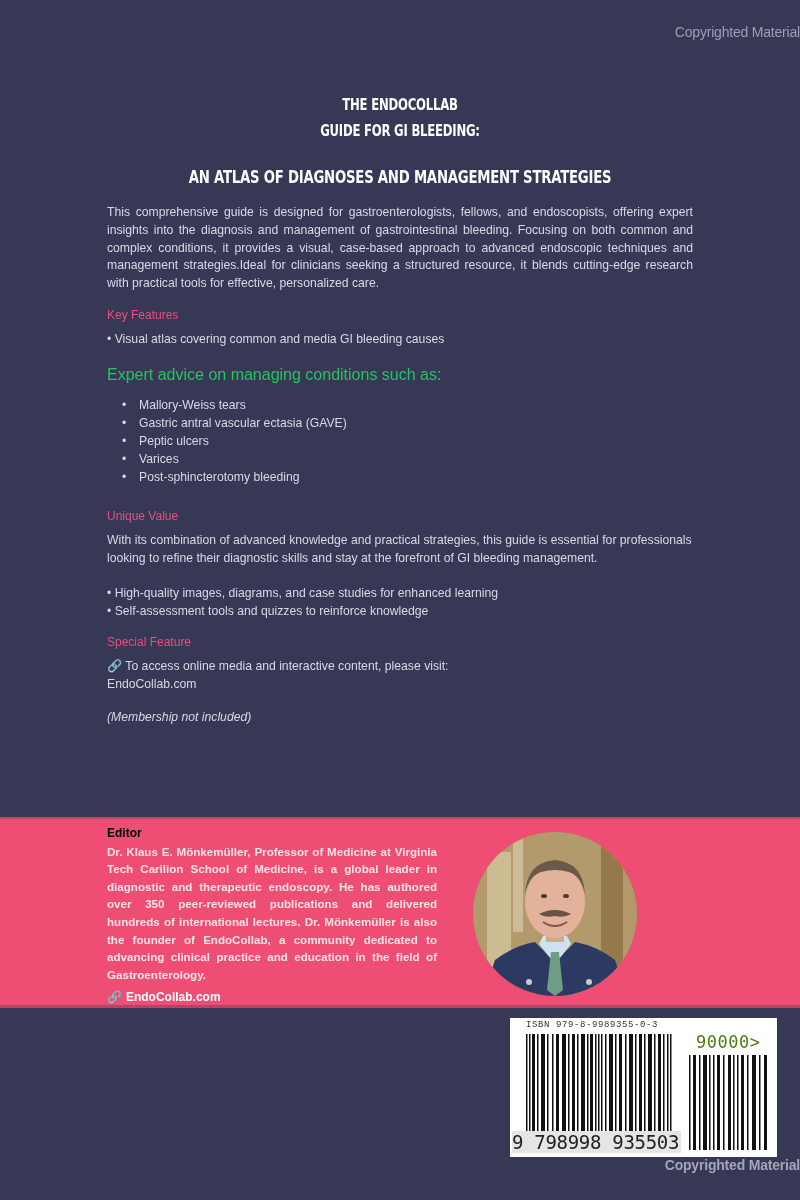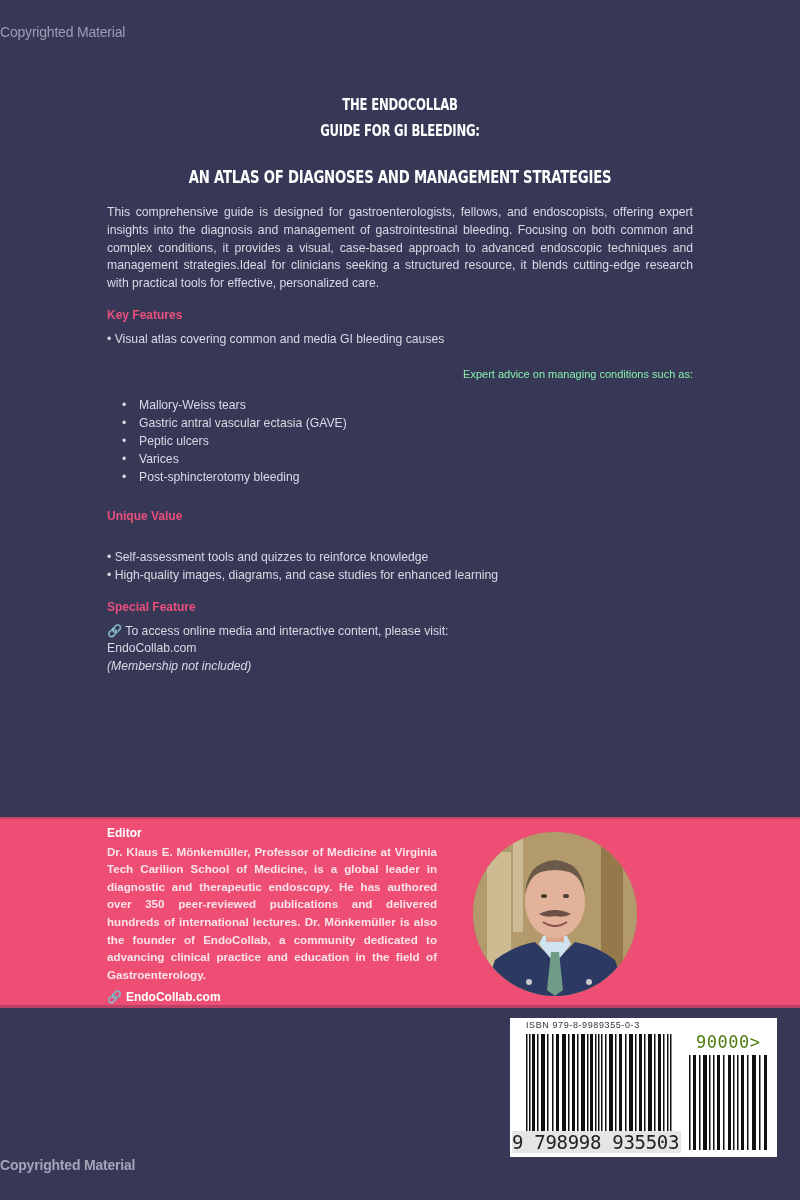--- a/index.html
+++ b/index.html
@@ -4,21 +4,21 @@
 <style>
   * { margin: 0; padding: 0; box-sizing: border-box; }
   html, body { width: 800px; height: 1200px; overflow: hidden; }
   body {
     background: #363856;
     font-family: "Liberation Sans", "DejaVu Sans", sans-serif;
     color: #e6e7ef;
     position: relative;
   }
   .copyright {
-    position: absolute; left: 0; width: 800px; text-align: left;
+    position: absolute; left: 0; width: 800px; text-align: right;
     font-size: 14px; color: #9c9eb4; letter-spacing: -0.2px;
     font-family: "Liberation Sans Narrow", "Liberation Sans", sans-serif;
   }
   .copyright.top { top: 24px; }
   .copyright.bottom { top: 1157px; font-weight: bold; color: #a3a5b8; }
 
   .title-block {
     position: absolute; top: 92px; left: 0; width: 800px; text-align: center;
     color: #ffffff; font-weight: bold;
     font-family: "DejaVu Sans", sans-serif;
@@ -32,59 +32,59 @@
     font-size: 17px; line-height: 26px; letter-spacing: -0.3px;
     display: block; margin-top: 20px; transform: scaleX(0.78);
   }
 
   .content {
     position: absolute; left: 107px; width: 586px; top: 204px;
     font-size: 12.2px; line-height: 17.8px; color: #d9dae6;
   }
   .intro { text-align: justify; }
   .section-heading {
-    color: #ea4f7d; font-weight: bold; font-size: 12px;
+    color: #ea4f7d; font-weight: normal; font-size: 12px;
     margin-top: 14px; margin-bottom: 6px;
   }
-  .pink-text { color: #86efac; font-size: 11px; text-align: right; }
+  .pink-text { color: #22c55e; font-size: 16px; }
   .bullet-line { display: block; }
   .cond-list { list-style: none; margin-top: 14px; margin-left: 15px; }
   .cond-list li { display: flex; line-height: 17.8px; }
   .cond-list li .dot { width: 17px; }
   .gap { height: 17px; }
-  .italic { font-style: italic; }
+  .italic { font-style: italic; margin-top: 15px; }
 
   .editor-band {
     position: absolute; left: 0; top: 817px; width: 800px; height: 191px;
     background: #ee4e73;
     box-shadow: inset 0 2px 0 #c64567, inset 0 -3px 0 #b84364;
   }
   .editor-text {
     position: absolute; left: 107px; top: 8px; width: 330px;
     color: #fbe3ea; font-size: 11.6px; line-height: 17.6px;
   }
-  .editor-heading { color: #ffffff; font-weight: bold; font-size: 12px; }
+  .editor-heading { color: #000000; font-weight: bold; font-size: 12px; }
   .editor-bio { text-align: justify; font-weight: bold; }
   .editor-link {
     margin-top: 6px; color: #ffffff; font-weight: bold; font-size: 12px;
     display: flex; align-items: center; gap: 4px;
   }
   .photo {
     position: absolute; left: 473px; top: 15px; width: 164px; height: 164px;
     border-radius: 50%; overflow: hidden;
     background: radial-gradient(circle at 50% 40%, #c9b48c 0%, #a88e63 45%, #6c5a3f 100%);
   }
 
   .barcode-box {
     position: absolute; left: 510px; top: 1018px; width: 267px; height: 139px;
     background: #ffffff; color: #222;
   }
   .isbn-text {
     position: absolute; left: 16px; top: 2px; font-size: 9px;
-    font-family: Liberation Sans, sans-serif; letter-spacing: 0.6px; color: #333;
+    font-family: Liberation Mono, monospace; letter-spacing: 0.6px; color: #333;
   }
   .price-text {
     position: absolute; left: 186px; top: 14px; font-size: 17px;
     font-family: "DejaVu Sans Mono", monospace; letter-spacing: 0.5px; color: #4d7c0f;
   }
   .main-bars {
     position: absolute; left: 16px; top: 16px; width: 148px; height: 113px;
   }
   .addon-bars {
     position: absolute; left: 179px; top: 37px; width: 82px; height: 95px;
@@ -134,23 +134,24 @@
         <span>Varices</span>
       </li>
     <li>
         <span class="dot">•</span>
         <span>Post-sphincterotomy bleeding</span>
       </li>
   </ul>
 
   <div class="gap" style="height:8px"></div>
   <div class="section-heading">Unique Value</div>
+  <p>With its combination of advanced knowledge and practical strategies, this guide is essential for professionals looking to refine their diagnostic skills and stay at the forefront of GI bleeding management.</p>
   <div class="gap"></div>
+  <span class="bullet-line">• High-quality images, diagrams, and case studies for enhanced learning</span>
   <span class="bullet-line">• Self-assessment tools and quizzes to reinforce knowledge</span>
-  <span class="bullet-line">• High-quality images, diagrams, and case studies for enhanced learning</span>
 
   <div class="section-heading">Special Feature</div>
   <div>
     <span>🔗</span>
     <span>To access online media and interactive content, please visit:</span>
   </div>
   <div>EndoCollab.com</div>
   <div class="italic">(Membership not included)</div>
 </div>
 

